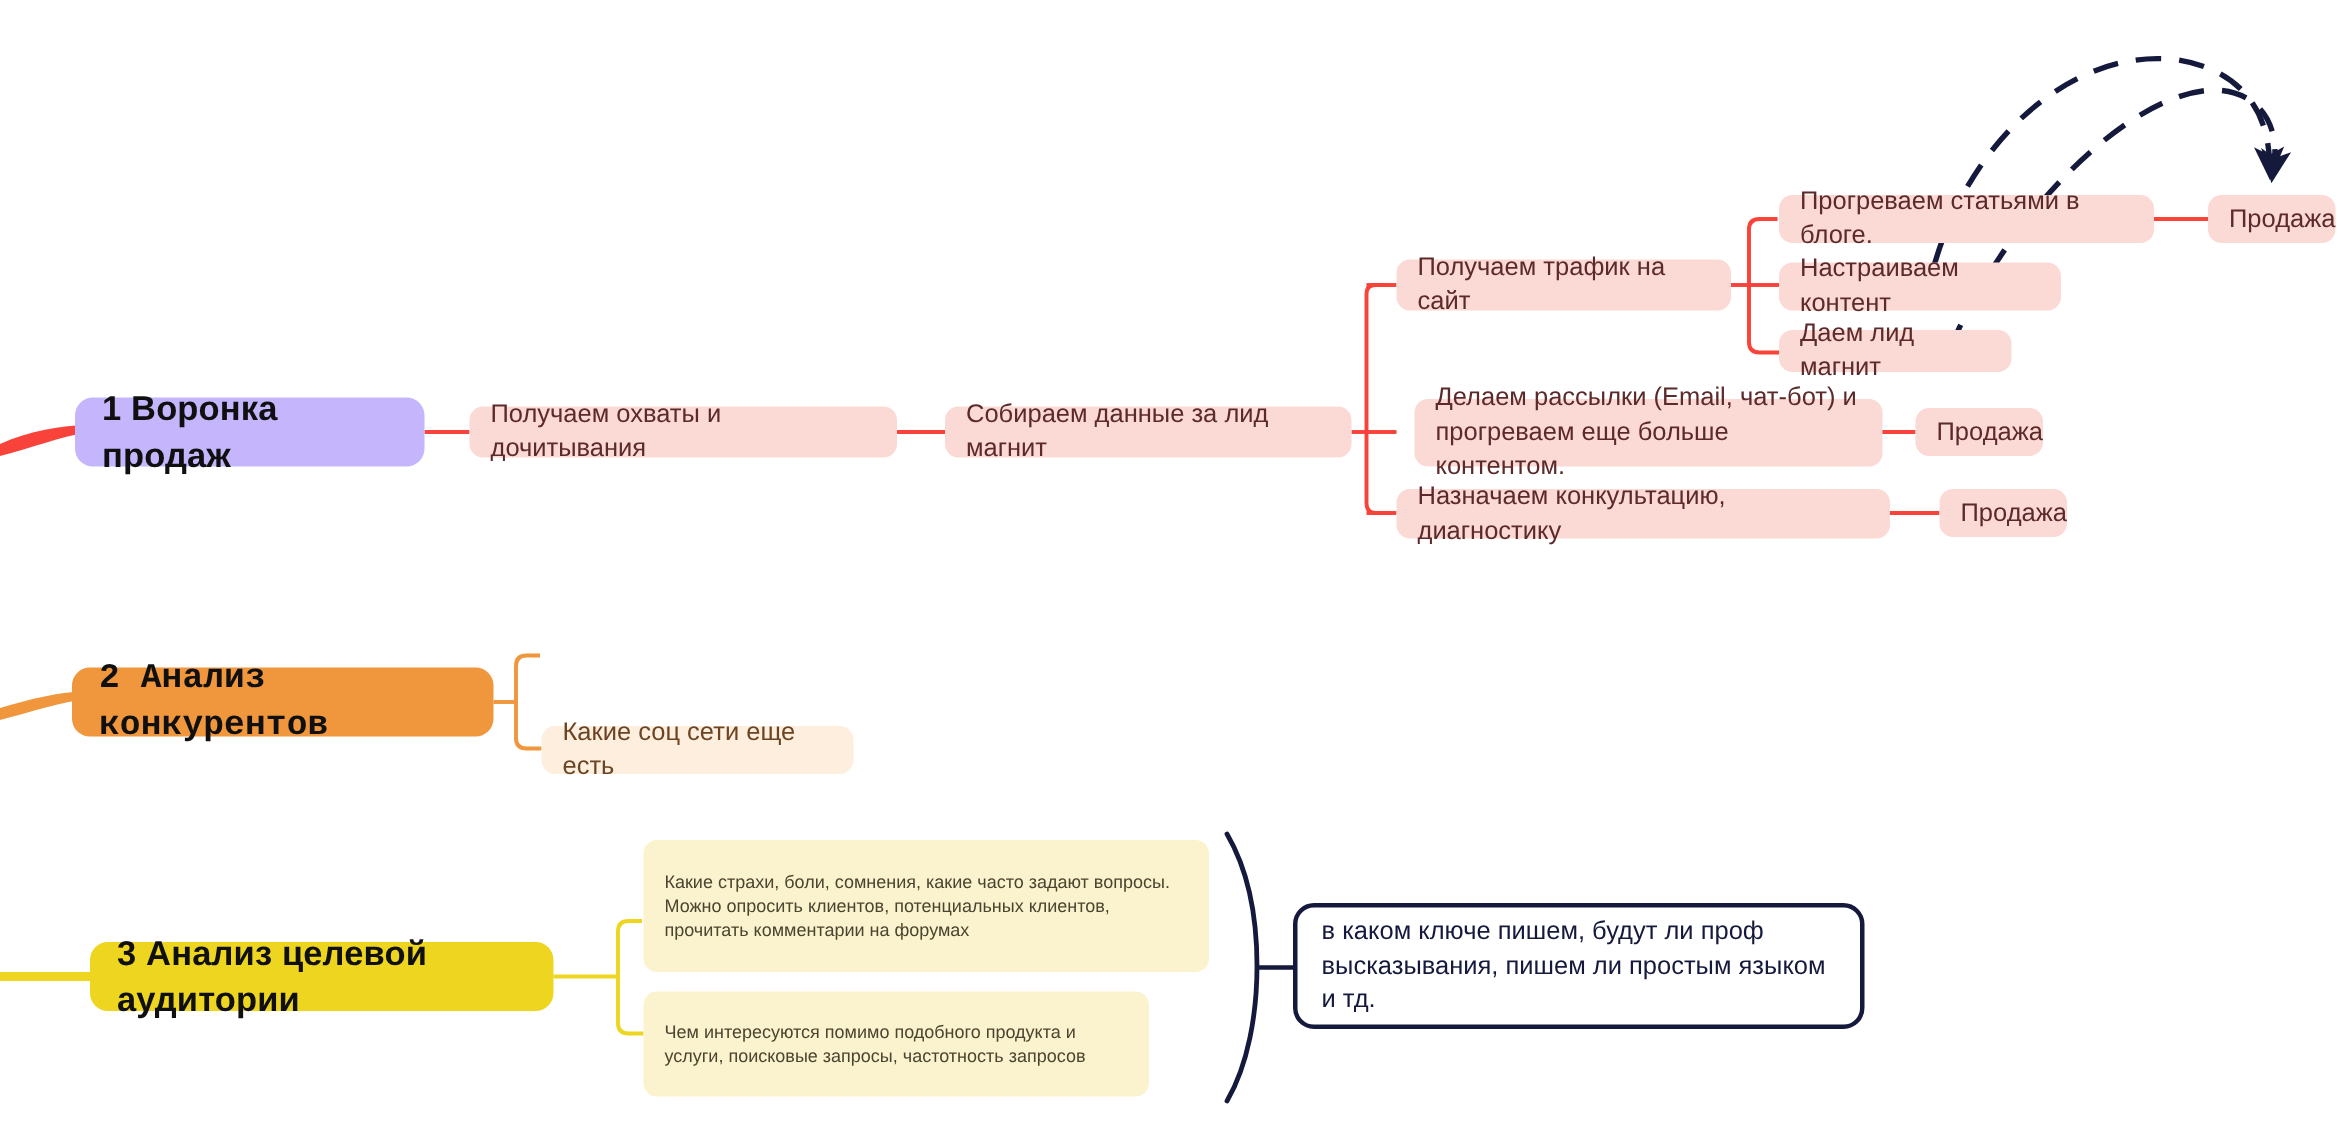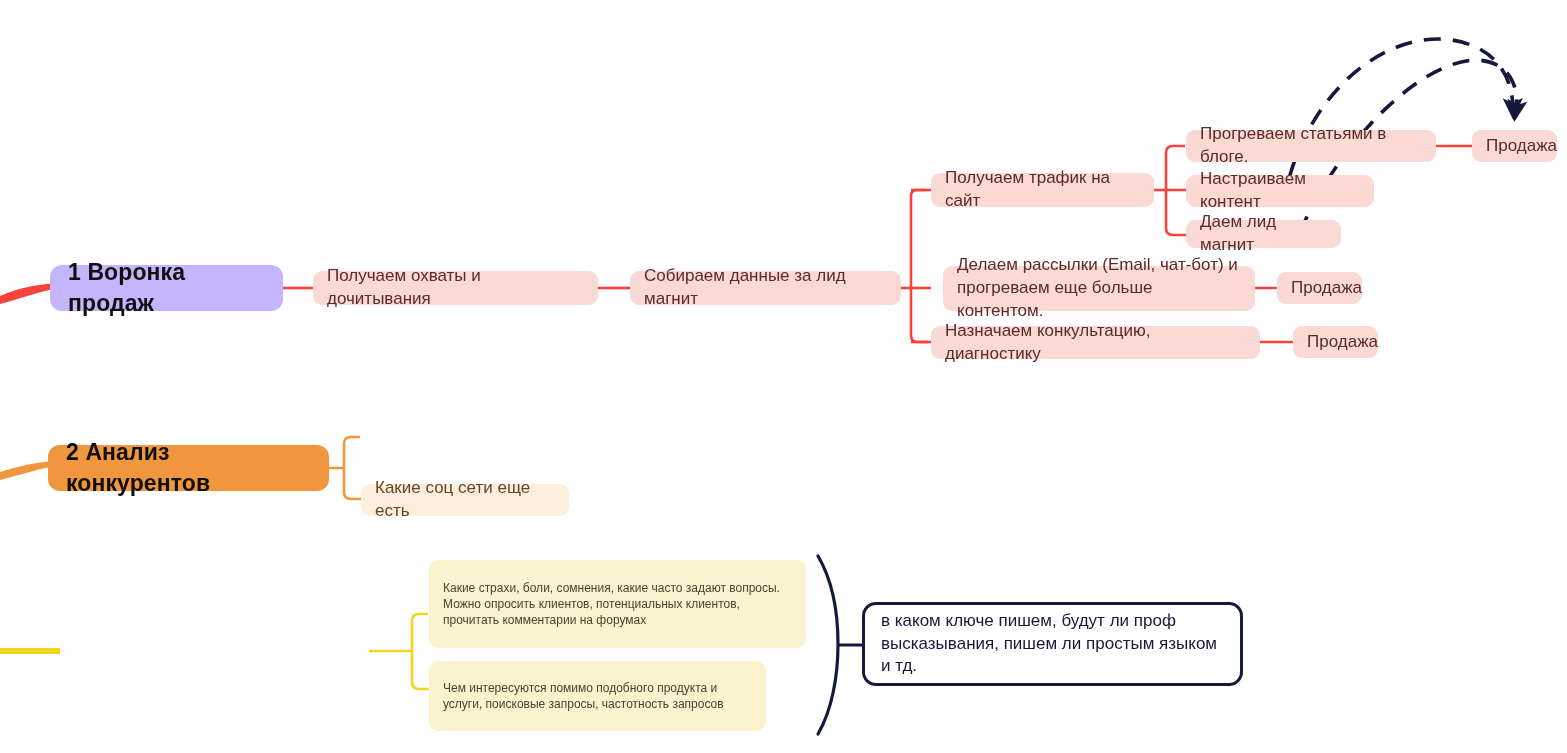--- a/index.html
+++ b/index.html
@@ -181,29 +181,32 @@
   </div>
 
   <div class="node pink" style="left:1277px; top:272px; width:85px; height:32px;">
     <span>Продажа</span>
   </div>
 
   <div class="node pink" style="left:1293px; top:326px; width:85px; height:32px;">
     <span>Продажа</span>
   </div>
 
-  <div class="node root orange" style="left:48px; top:445px; width:281px; height:46px;">
+  <div class="node root orange" style="left:48px; top:445px; width:281px; height:46px;font-family:Liberation Mono, monospace;">
     <span>2 Анализ конкурентов</span>
   </div>
 
 
   <div class="node peach" style="left:361px; top:484px; width:208px; height:32px;">
     <span>Какие соц сети еще есть</span>
   </div>
 
+  <div class="node root yellow" style="left:60px; top:628px; width:309px; height:46px;">
+    <span>3 Анализ целевой аудитории</span>
+  </div>
 
   <div class="node cream multiline" style="left:429px; top:560px; width:377px; height:88px;">
     <span>Какие страхи, боли, сомнения, какие часто задают вопросы. Можно опросить клиентов, потенциальных клиентов, прочитать комментарии на форумах</span>
   </div>
 
   <div class="node cream multiline" style="left:429px; top:661px; width:337px; height:70px;">
     <span>Чем интересуются помимо подобного продукта и услуги, поисковые запросы, частотность запросов</span>
   </div>
 
   <div class="note node" style="left:862px; top:602px; width:381px; height:84px;">

